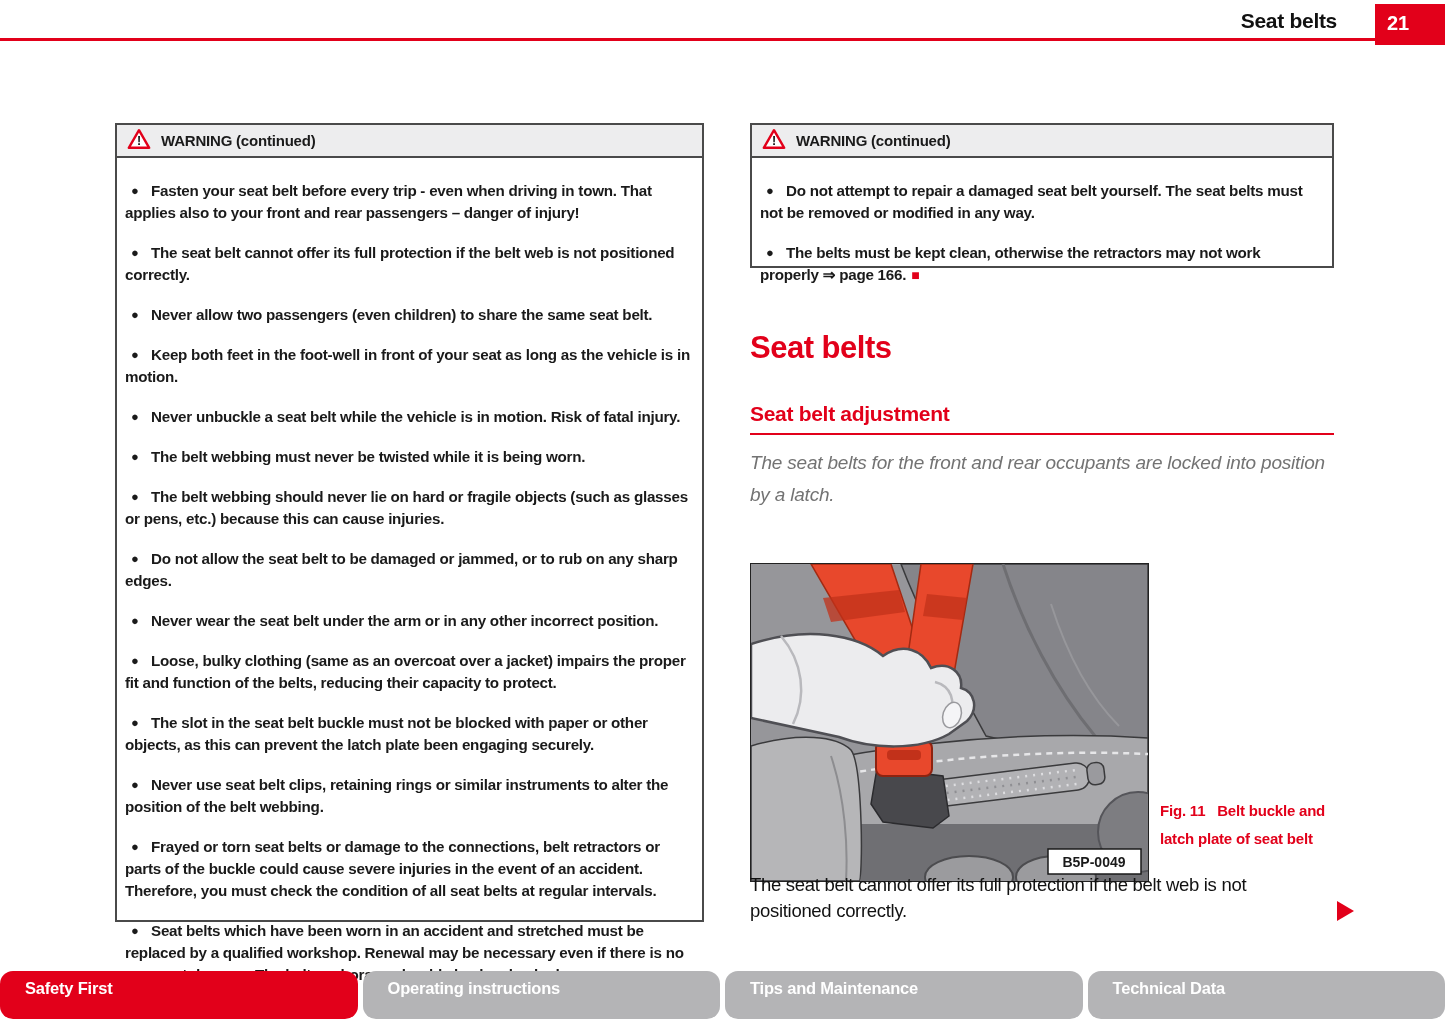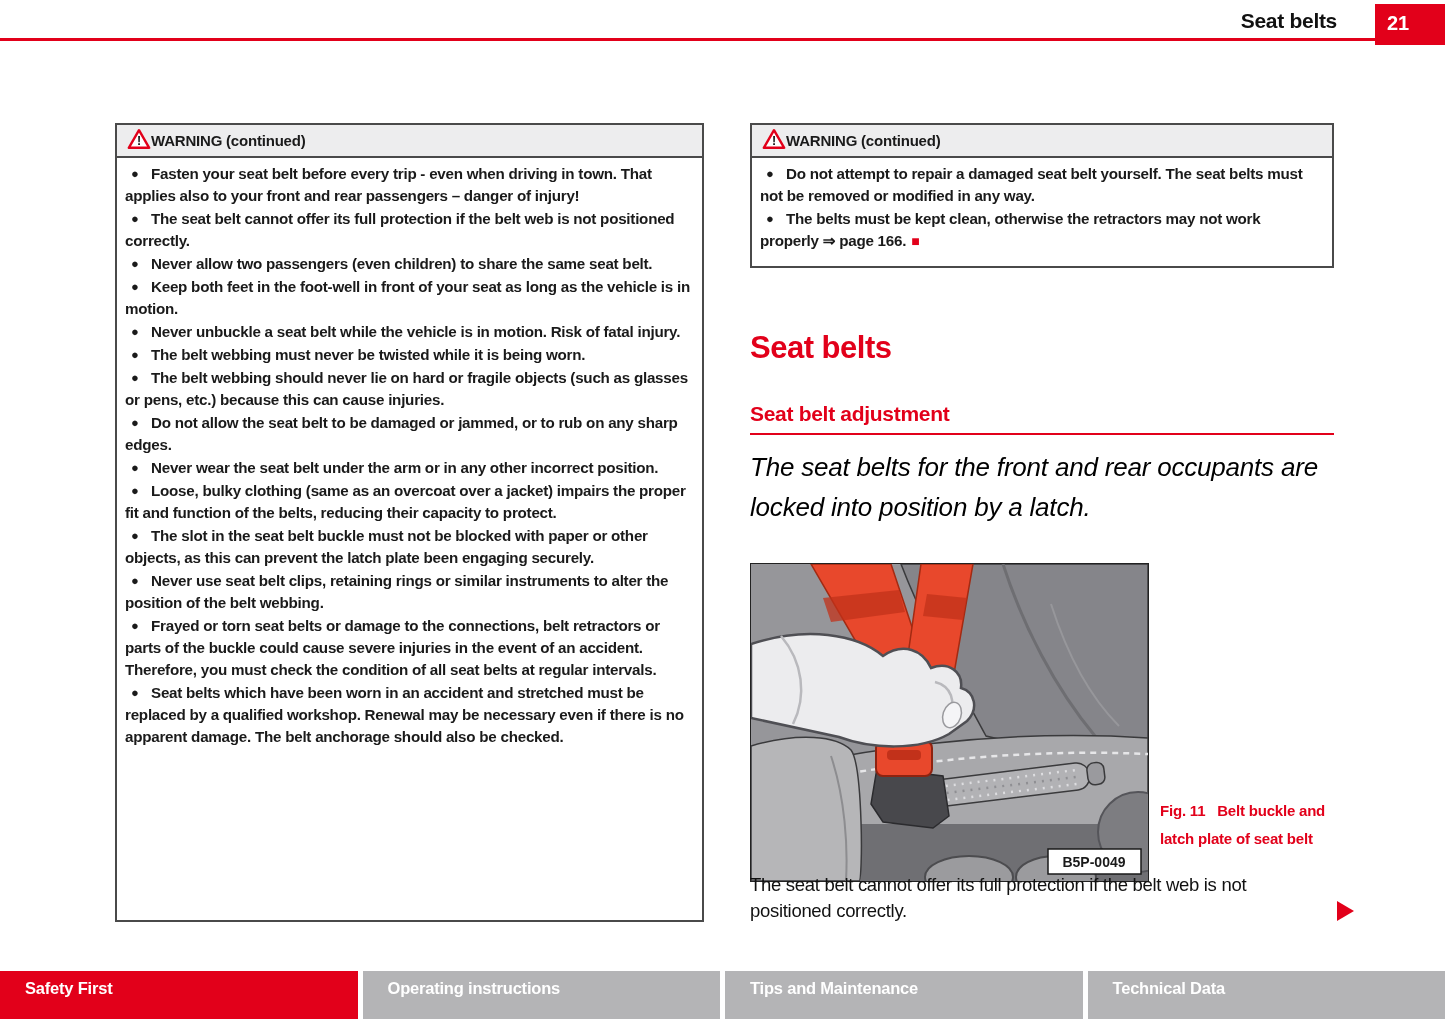--- a/index.html
+++ b/index.html
@@ -12,49 +12,49 @@
   .hdr-pagebox{position:absolute;top:4px;left:1375px;width:70px;height:41px;background:#e2001a;}
   .hdr-pagebox span{display:block;padding:8px 0 0 12px;color:#fff;font-size:20px;font-weight:bold;}
   .hdr-rule{position:absolute;top:38px;left:0;width:1445px;height:3px;background:#e2001a;}
 
   
   .wbox{position:absolute;border:2px solid #4a4a4a;background:#fff;box-sizing:border-box;}
   .wbox-left{left:115px;top:123px;width:589px;height:799px;}
   .wbox-right{left:750px;top:123px;width:584px;height:145px;}
   .whead{display:flex;align-items:center;height:33px;background:#ededee;
          border-bottom:2px solid #4a4a4a;padding-left:10px;box-sizing:border-box;}
-  .whead .wtitle{font-size:15px;font-weight:bold;letter-spacing:-0.2px;}
+  .whead .wtitle{font-size:15px;font-weight:bold;margin-left:10px;letter-spacing:-0.2px;}
   .wbody{padding:4px 10px 6px 8px;}
-  .witem{margin:1px 0;font-size:15.2px;font-weight:bold;line-height:22px;
+  .witem{margin:18px 0;font-size:15.2px;font-weight:bold;line-height:22px;
          letter-spacing:-0.25px;}
   .bdot{display:inline-block;width:26px;padding-left:6px;box-sizing:border-box;font-size:13px;
         vertical-align:1px;}
   .endsq{color:#e2001a;margin-left:5px;font-size:14px;}
 
   
   .sec-h1{position:absolute;left:750px;top:330px;font-size:31px;font-weight:bold;
           color:#e2001a;letter-spacing:-0.5px;}
   .sec-h2{position:absolute;left:750px;top:402px;width:584px;font-size:21px;font-weight:bold;
           color:#e2001a;border-bottom:2px solid #e2001a;padding-bottom:7px;letter-spacing:-0.3px;}
-  .lead{position:absolute;left:750px;top:447px;width:584px;font-size:26px;font-style:italic;
-        line-height:40px;color:#000000;letter-spacing:-0.2px;}
+  .lead{position:absolute;left:750px;top:447px;width:584px;font-size:19px;font-style:italic;
+        line-height:32px;color:#737373;letter-spacing:-0.2px;}
   .figure{position:absolute;left:750px;top:527px;width:397px;height:317px;
           border:1px solid #222;box-sizing:content-box;margin-top:36px;}
   .figcap{position:absolute;left:1160px;top:797px;width:182px;color:#e2001a;
           font-weight:bold;font-size:15px;line-height:28px;letter-spacing:-0.2px;}
   .bodytext{position:absolute;left:750px;top:872px;width:575px;font-size:18.5px;
             line-height:26px;letter-spacing:-0.3px;color:#111;}
   .cont-arrow{position:absolute;left:1337px;top:901px;width:0;height:0;
               border-top:10px solid transparent;border-bottom:10px solid transparent;
               border-left:17px solid #e2001a;}
 
   
   .footer{position:absolute;left:0;bottom:0;width:1445px;height:48px;display:flex;gap:5px;}
   .ftab{flex:1;background:#b4b4b6;color:#fff;font-weight:bold;font-size:16.5px;
-        padding:8px 7px 0 25px;box-sizing:border-box;letter-spacing:-0.2px;}
+        padding:8px 7px 0 25px;box-sizing:border-box;letter-spacing:-0.2px;border-radius:13px;}
   .ftab.active{background:#e2001a;}
 </style>
 </head>
 <body>
 
 <div id="page">
 
   <div class="hdr-title">Seat belts</div>
   <div class="hdr-pagebox">
     <span>21</span>

